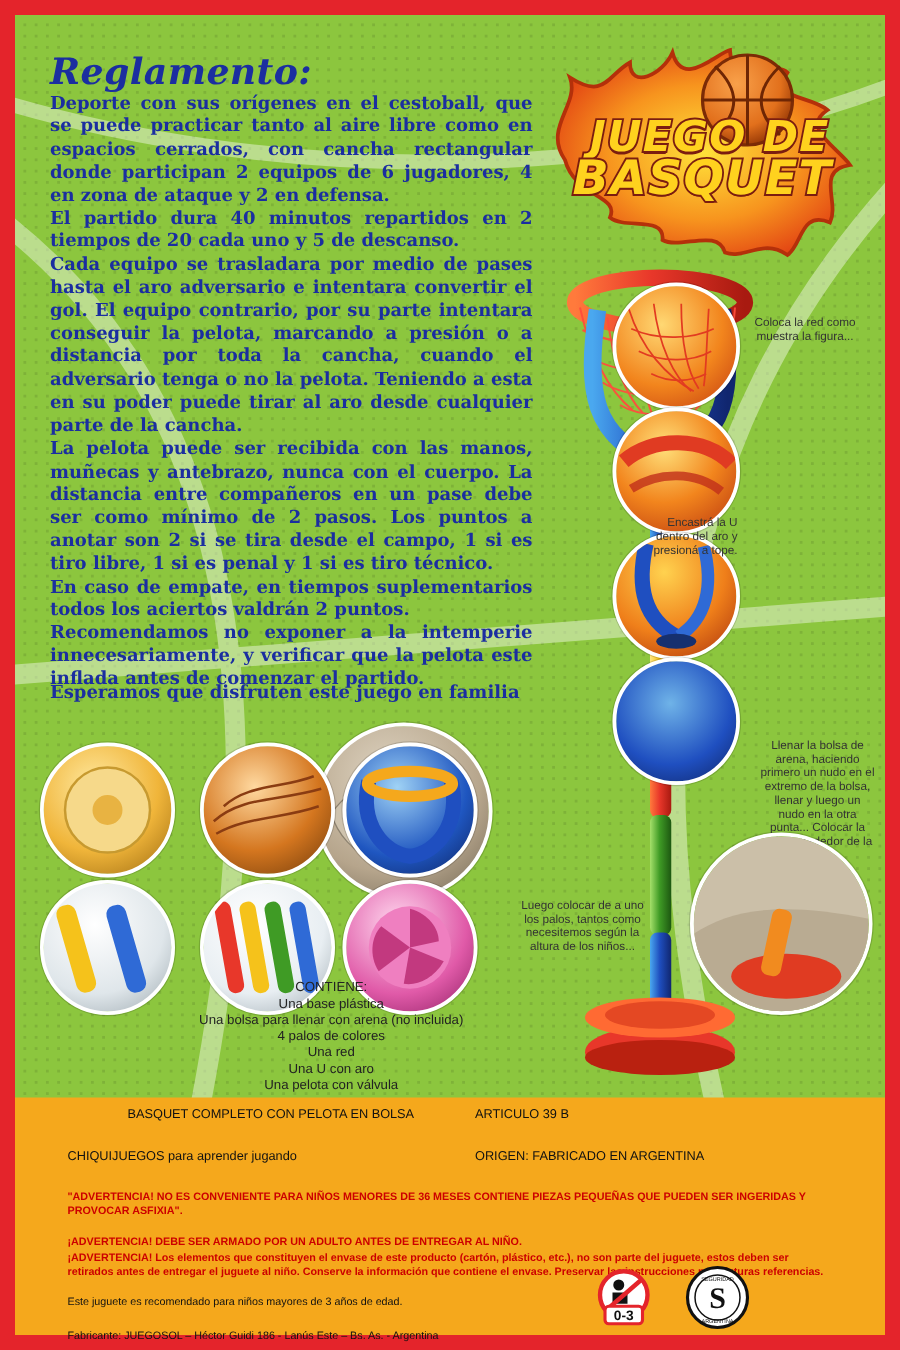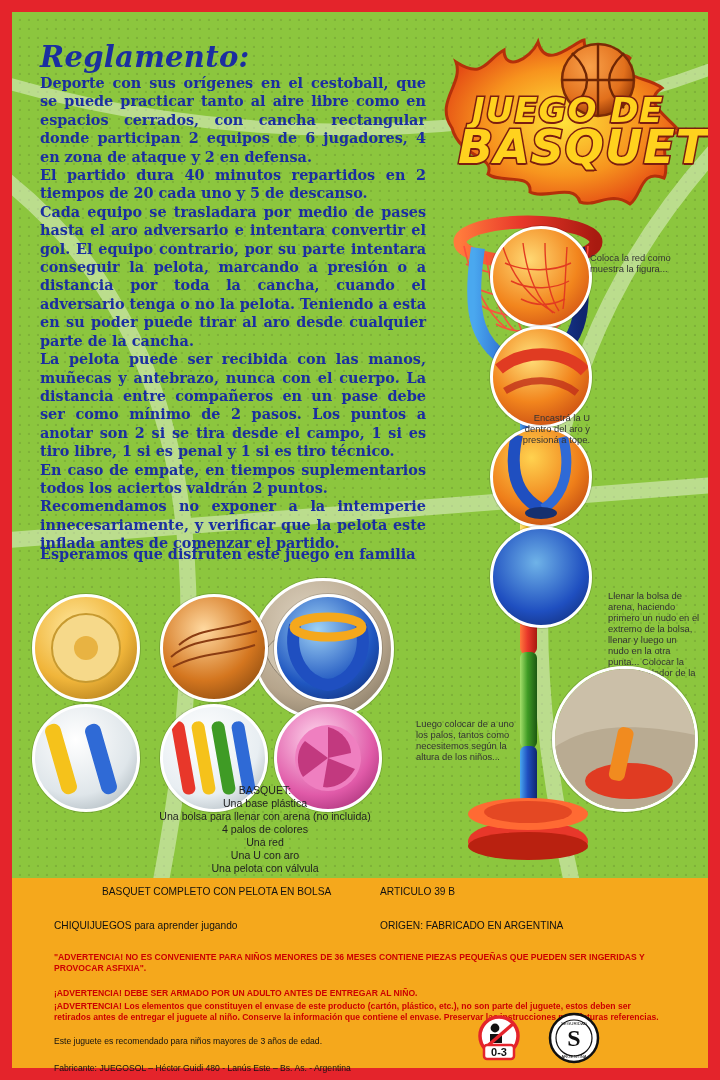--- a/index.html
+++ b/index.html
@@ -67,35 +67,35 @@
     position:absolute;
     font-family:"DejaVu Sans", sans-serif;
     font-weight:bold;font-style:italic;
     color:#ffd21e;
     -webkit-text-stroke:3px #7b1d10;
     paint-order:stroke fill;
     text-shadow:0 2px 0 #7b1d10;
     letter-spacing:1px;
   }
   .logo .lt1{left:38px;top:58px;font-size:34px;}
-  .logo .lt2{left:24px;top:88px;font-size:46px;}
+  .logo .lt2{left:24px;top:88px;font-size:38px;}
 
   
   .circ{
     position:absolute;border-radius:50%;
     border:3px solid #ffffff;
     box-shadow:0 0 0 1px rgba(0,0,0,.15);
     overflow:hidden;
   }
   .cap{
     position:absolute;
     color:#333;
     font-size:9.4px;
     line-height:11px;
-    text-align:left;
+    text-align:center;
     font-family:"Liberation Sans", sans-serif;
   }
   .cap.left{text-align:right;}
   .contiene{
     position:absolute;left:128px;top:772px;width:250px;
     text-align:center;color:#222;font-size:10.6px;line-height:13px;
   }
   
   .bottom{
     position:absolute;left:12px;top:878px;width:696px;height:190px;
@@ -337,21 +337,21 @@
           <circle cx="51" cy="51" r="33" fill="#ef7fc0"></circle>
           <g fill="#c2397f">
             <path d="M51 51 L51 20 C 66 24, 74 36, 74 46 Z"></path>
             <path d="M51 51 L78 62 C 70 76, 56 82, 46 80 Z"></path>
             <path d="M51 51 L26 70 C 18 58, 20 42, 28 34 Z"></path>
           </g>
         </svg>
       </div>
 
       <div class="contiene">
-        <div>BASQUET:</div>
+        <div>CONTIENE:</div>
         <div>Una base plástica</div>
         <div>Una bolsa para llenar con arena (no incluida)</div>
         <div>4 palos de colores</div>
         <div>Una red</div>
         <div>Una U con aro</div>
         <div>Una pelota con válvula</div>
       </div>
 
     </div>
   </div>
@@ -359,21 +359,21 @@
   <div class="bottom">
     <div class="bl" style="left:42px;top:8px;margin-left:48px;">BASQUET COMPLETO CON PELOTA EN BOLSA</div>
     <div class="bl" style="left:368px;top:8px;">ARTICULO 39 B</div>
     <div class="bl" style="left:42px;top:42px;">CHIQUIJUEGOS para aprender jugando</div>
     <div class="bl" style="left:368px;top:42px;">ORIGEN: FABRICADO EN ARGENTINA</div>
 
     <div class="warn" style="left:42px;top:74px;width:616px;">"ADVERTENCIA! NO ES CONVENIENTE PARA NIÑOS MENORES DE 36 MESES CONTIENE PIEZAS PEQUEÑAS QUE PUEDEN SER INGERIDAS Y PROVOCAR ASFIXIA".</div>
     <div class="warn" style="left:42px;top:110px;width:616px;">¡ADVERTENCIA! DEBE SER ARMADO POR UN ADULTO ANTES DE ENTREGAR AL NIÑO.</div>
     <div class="warn" style="left:42px;top:123px;width:616px;">¡ADVERTENCIA! Los elementos que constituyen el envase de este producto (cartón, plástico, etc.), no son parte del juguete, estos deben ser retirados antes de entregar el juguete al niño.  Conserve la información que contiene el envase. Preservar las instrucciones para futuras referencias.</div>
     <div class="note" style="left:42px;top:158px;width:500px;">Este juguete es recomendado para niños mayores de 3 años de edad.</div>
-    <div class="note" style="left:42px;top:185px;width:560px;">Fabricante: JUEGOSOL  –  Héctor Guidi 480 - Lanús Este – Bs. As. - Argentina</div>
+    <div class="note" style="left:42px;top:185px;width:560px;">Fabricante: JUEGOSOL  –  Héctor Guidi 186 - Lanús Este – Bs. As. - Argentina</div>
   </div>
 
   <div class="age-badge">
     <svg width="58" height="46" viewBox="0 0 58 46">
       <circle cx="29" cy="21" r="19" fill="#ffffff" stroke="#e4242b" stroke-width="3.5"></circle>
       <g fill="#111">
         <circle cx="25" cy="13" r="4.4"></circle>
         <path d="M20 19 h12 v9 h-12 z"></path>
       </g>
       <line x1="14" y1="34" x2="44" y2="8" stroke="#e4242b" stroke-width="3.5"></line>

